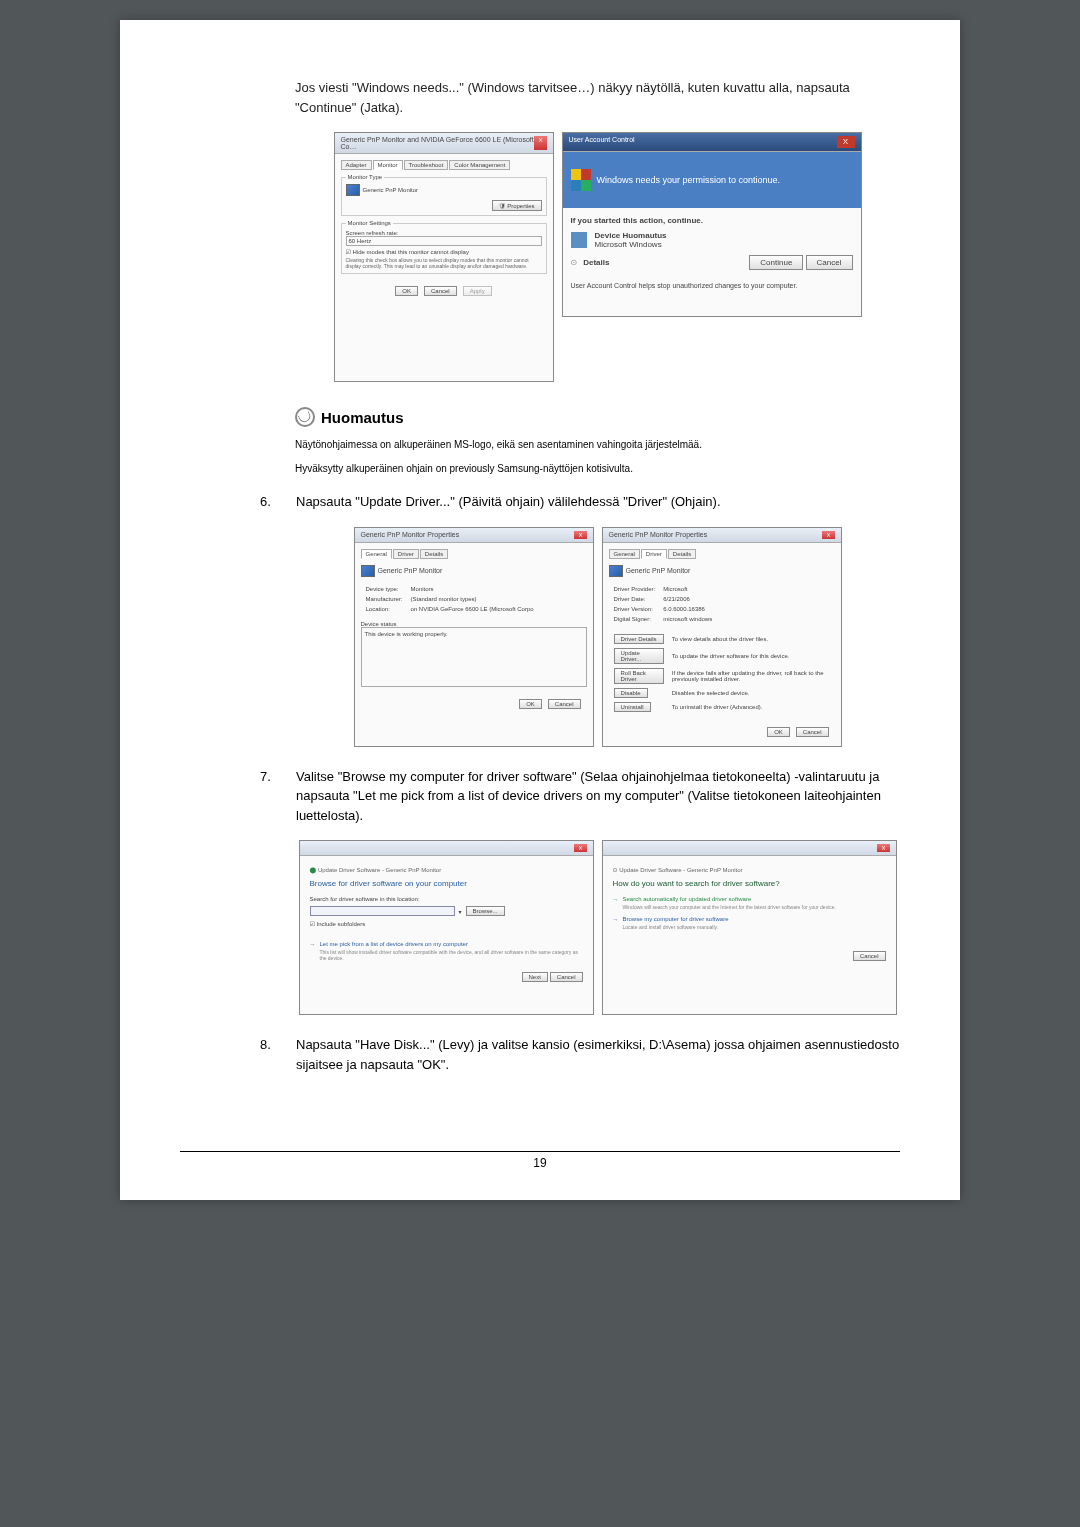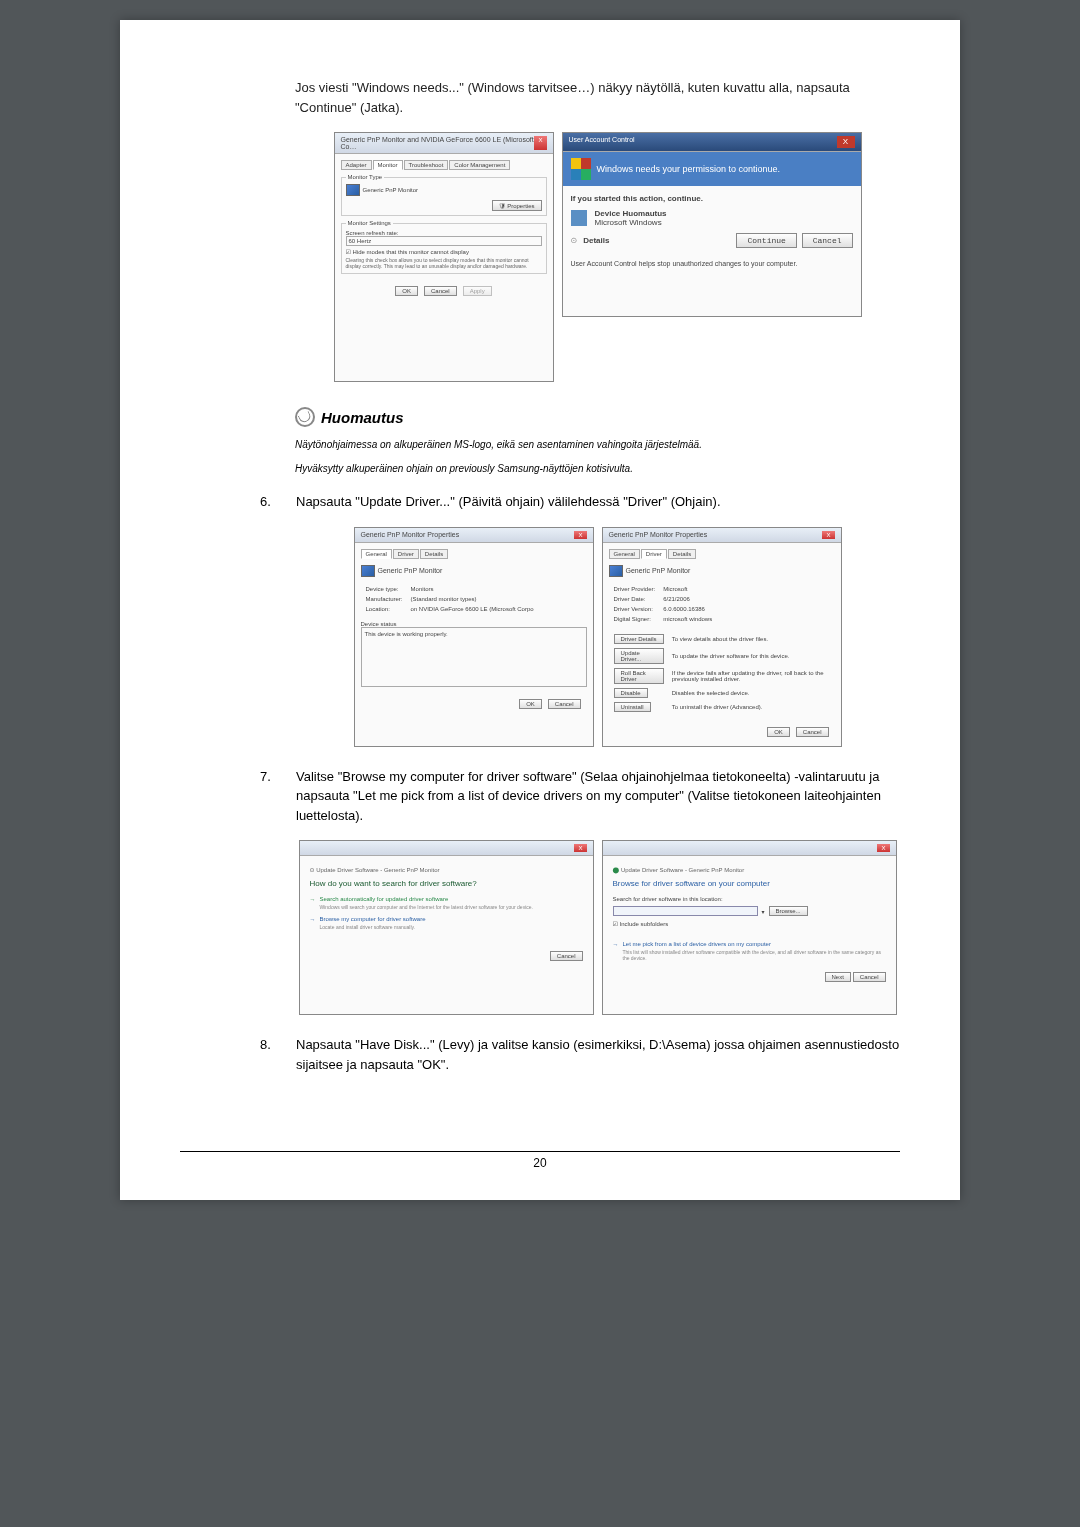--- a/index.html
+++ b/index.html
@@ -67,29 +67,29 @@
     .ss-fieldset { border: 1px solid #ccc; padding: 4px; margin-bottom: 4px; font-size: 6px; }
     .ss-legend { font-size: 6px; padding: 0 2px; }
     .ss-monitor-icon { display: flex; align-items: center; gap: 3px; margin-bottom: 4px; }
     .mon-ico { width: 14px; height: 12px; background: linear-gradient(135deg, #4a7fd4, #2a5fa4); border: 1px solid #666; }
     .ss-btn { border: 1px solid #888; background: linear-gradient(to bottom, #fefefe, #e0e0e0); padding: 1px 6px; font-size: 6px; display: inline-block; }
     .ss-btn.shield::before { content: "🛡"; font-size: 6px; margin-right: 1px; }
     .ss-select { border: 1px solid #aaa; padding: 1px 2px; width: 100%; font-size: 6px; }
     .ss-check { font-size: 6px; margin: 2px 0; }
     .ss-footer-btns { text-align: center; padding: 4px; margin-top: 8px; }
     .ss-footer-btns .ss-btn { margin: 0 2px; }
-    .uac-banner { background: #4a7fc4; color: #fff; padding: 6px 8px; font-size: 9px; display: flex; align-items: center; gap: 6px; }
+    .uac-banner { background: #4a7fc4; color: #fff; padding: 17px 8px; font-size: 9px; display: flex; align-items: center; gap: 6px; }
     .uac-shield { width: 20px; height: 22px; background: conic-gradient(#c0392b 0 25%, #27ae60 25% 50%, #2980b9 50% 75%, #f1c40f 75% 100%); }
     .uac-content { padding: 8px; font-size: 8px; }
     .uac-row { display: flex; align-items: center; gap: 8px; margin: 6px 0; }
     .uac-ico { width: 16px; height: 16px; background: #5a8fc4; }
-    .uac-btns { text-align: left; font-family: Liberation Mono, monospace; }
+    .uac-btns { text-align: left; }
     .uac-btns .ss-btn { padding: 2px 10px; font-size: 8px; }
     .uac-footer { font-size: 7px; color: #444; padding-top: 6px; }
-    .note-section { margin: 25px 0 15px 115px; font-style: italic; }
+    .note-section { margin: 25px 0 15px 115px; }
     .note-header { display: flex; align-items: center; gap: 6px; font-weight: bold; font-size: 15px; margin-bottom: 10px; }
     .note-icon { width: 20px; height: 20px; border: 2px solid #888; border-radius: 50%; display: flex; align-items: center; justify-content: center; }
     .note-icon-inner { width: 12px; height: 9px; border: 1.5px solid #888; border-top: none; border-radius: 0 0 6px 6px; transform: rotate(-25deg); }
     .note-text { font-size: 10px; line-height: 1.6; margin: 8px 0; }
     .numbered-item { display: flex; gap: 18px; font-size: 13px; margin: 12px 0 12px 80px; line-height: 1.5; }
     .item-num { min-width: 18px; }
     .item-text { flex: 1; }
     .driver-table { font-size: 6px; }
     .driver-table td { padding: 1px 3px; }
     .close-red { background: linear-gradient(to bottom, #e77, #c33); color: #fff; padding: 1px 4px; font-size: 6px; }
@@ -311,70 +311,70 @@
     <span class="item-text">Valitse "Browse my computer for driver software" (Selaa ohjainohjelmaa tietokoneelta) -valintaruutu ja napsauta "Let me pick from a list of device drivers on my computer" (Valitse tietokoneen laiteohjainten luettelosta).</span>
   </div>
 
   <div class="screenshots-row">
 
     <div class="screenshot wizard">
       <div class="ss-title" style="justify-content:flex-end">
         <span class="close-red">X</span>
       </div>
       <div class="wizard-body">
+        <div style="font-size:6px;color:#666;margin-bottom:6px"><span style="color:#2a8a4a">⬤</span> <span>Update Driver Software - Generic PnP Monitor</span></div>
+        <div class="wizard-heading blue">Browse for driver software on your computer</div>
+        <div style="font-size:6px">Search for driver software in this location:</div>
+        <div class="wizard-input-row">
+          <span class="wizard-input"></span>
+          <span style="font-size:6px">▾</span>
+          <span class="ss-btn">Browse...</span>
+        </div>
+        <div style="font-size:6px">☑ <span>Include subfolders</span></div>
+        <div class="wizard-option" style="margin-top:14px">
+          <span class="bullet-blue"></span>
+          <div>
+            <div style="color:#2a5fa4">Let me pick from a list of device drivers on my computer</div>
+            <div style="color:#888;font-size:5px">This list will show installed driver software compatible with the device, and all driver software in the same category as the device.</div>
+          </div>
+        </div>
+        <div style="text-align:right;margin-top:10px">
+          <span class="ss-btn">Next</span>
+          <span class="ss-btn">Cancel</span>
+        </div>
+      </div>
+    </div>
+
+    <div class="screenshot wizard">
+      <div class="ss-title" style="justify-content:flex-end">
+        <span class="close-red">X</span>
+      </div>
+      <div class="wizard-body">
         <div style="font-size:6px;color:#666;margin-bottom:6px">⊙ <span>Update Driver Software - Generic PnP Monitor</span></div>
         <div class="wizard-heading">How do you want to search for driver software?</div>
         <div class="wizard-option">
           <span class="bullet-green"></span>
           <div>
             <div style="color:#2a8a4a">Search automatically for updated driver software</div>
             <div style="color:#888;font-size:5px">Windows will search your computer and the Internet for the latest driver software for your device.</div>
           </div>
         </div>
         <div class="wizard-option">
           <span class="bullet-blue"></span>
           <div>
             <div style="color:#2a5fa4">Browse my computer for driver software</div>
             <div style="color:#888;font-size:5px">Locate and install driver software manually.</div>
           </div>
         </div>
         <div style="text-align:right;margin-top:20px"><span class="ss-btn">Cancel</span></div>
       </div>
     </div>
-
-    <div class="screenshot wizard">
-      <div class="ss-title" style="justify-content:flex-end">
-        <span class="close-red">X</span>
-      </div>
-      <div class="wizard-body">
-        <div style="font-size:6px;color:#666;margin-bottom:6px"><span style="color:#2a8a4a">⬤</span> <span>Update Driver Software - Generic PnP Monitor</span></div>
-        <div class="wizard-heading blue">Browse for driver software on your computer</div>
-        <div style="font-size:6px">Search for driver software in this location:</div>
-        <div class="wizard-input-row">
-          <span class="wizard-input"></span>
-          <span style="font-size:6px">▾</span>
-          <span class="ss-btn">Browse...</span>
-        </div>
-        <div style="font-size:6px">☑ <span>Include subfolders</span></div>
-        <div class="wizard-option" style="margin-top:14px">
-          <span class="bullet-blue"></span>
-          <div>
-            <div style="color:#2a5fa4">Let me pick from a list of device drivers on my computer</div>
-            <div style="color:#888;font-size:5px">This list will show installed driver software compatible with the device, and all driver software in the same category as the device.</div>
-          </div>
-        </div>
-        <div style="text-align:right;margin-top:10px">
-          <span class="ss-btn">Next</span>
-          <span class="ss-btn">Cancel</span>
-        </div>
-      </div>
-    </div>
   </div>
 
   <div class="numbered-item">
     <span class="item-num">8.</span>
     <span class="item-text">Napsauta "Have Disk..." (Levy) ja valitse kansio (esimerkiksi, D:\Asema) jossa ohjaimen asennustiedosto sijaitsee ja napsauta "OK".</span>
   </div>
 
   <div class="page-footer">
-    <span>20</span>
+    <span>19</span>
   </div>
 </div>
 
 </body></html>

